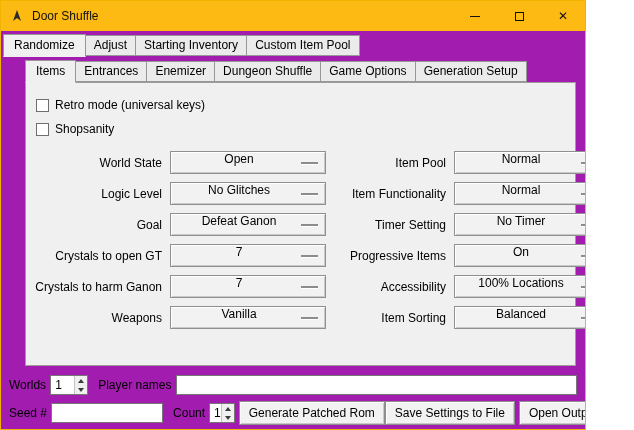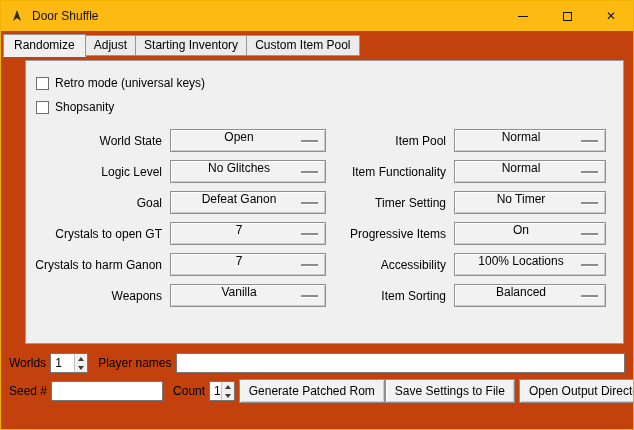--- a/index.html
+++ b/index.html
@@ -1,19 +1,19 @@
 <!DOCTYPE html>
 <html><head>
 <meta charset="utf-8">
 <style>
   * { margin:0; padding:0; box-sizing:border-box; }
   html,body { width:634px; height:430px; }
   body { font-family:"Liberation Sans", sans-serif; font-size:12px; color:#000; background:#fff; }
 
-  .window { width:634px; height:430px; border:1px solid #f0b300; background:#c2410c; overflow:hidden; }
+  .window { width:586px; height:430px; border:1px solid #f0b300; background:#a21caf; overflow:hidden; }
 
   
   .titlebar { height:30px; background:#fdba12; display:flex; align-items:center; padding-left:8px; }
   .app-icon { width:16px; height:16px; margin-right:7px; display:inline-flex; align-items:center; justify-content:center; }
   .title { font-size:12px; color:#111; }
   .controls { margin-left:auto; display:flex; height:100%; }
   .ctrl { width:44px; height:100%; display:flex; align-items:center; justify-content:center; cursor:default; }
   .min-glyph { width:10px; height:1px; background:#111; }
   .max-glyph { width:9px; height:9px; border:1px solid #111; }
   .close-glyph { font-size:12px; color:#111; line-height:1; }
@@ -87,20 +87,28 @@
   </div>
 
   <div class="tabs outer-tabs">
     <div class="tab selected">Randomize</div>
     <div class="tab">Adjust</div>
     <div class="tab">Starting Inventory</div>
     <div class="tab">Custom Item Pool</div>
   </div>
 
   <div class="inner-wrap">
+    <div class="tabs">
+      <div class="tab selected">Items</div>
+      <div class="tab">Entrances</div>
+      <div class="tab">Enemizer</div>
+      <div class="tab">Dungeon Shuffle</div>
+      <div class="tab">Game Options</div>
+      <div class="tab">Generation Setup</div>
+    </div>
 
     <div class="pane">
 
       <div class="check-row">
         <span class="checkbox"></span>
         <span>Retro mode (universal keys)</span>
       </div>
       <div class="check-row">
         <span class="checkbox"></span>
         <span>Shopsanity</span>

